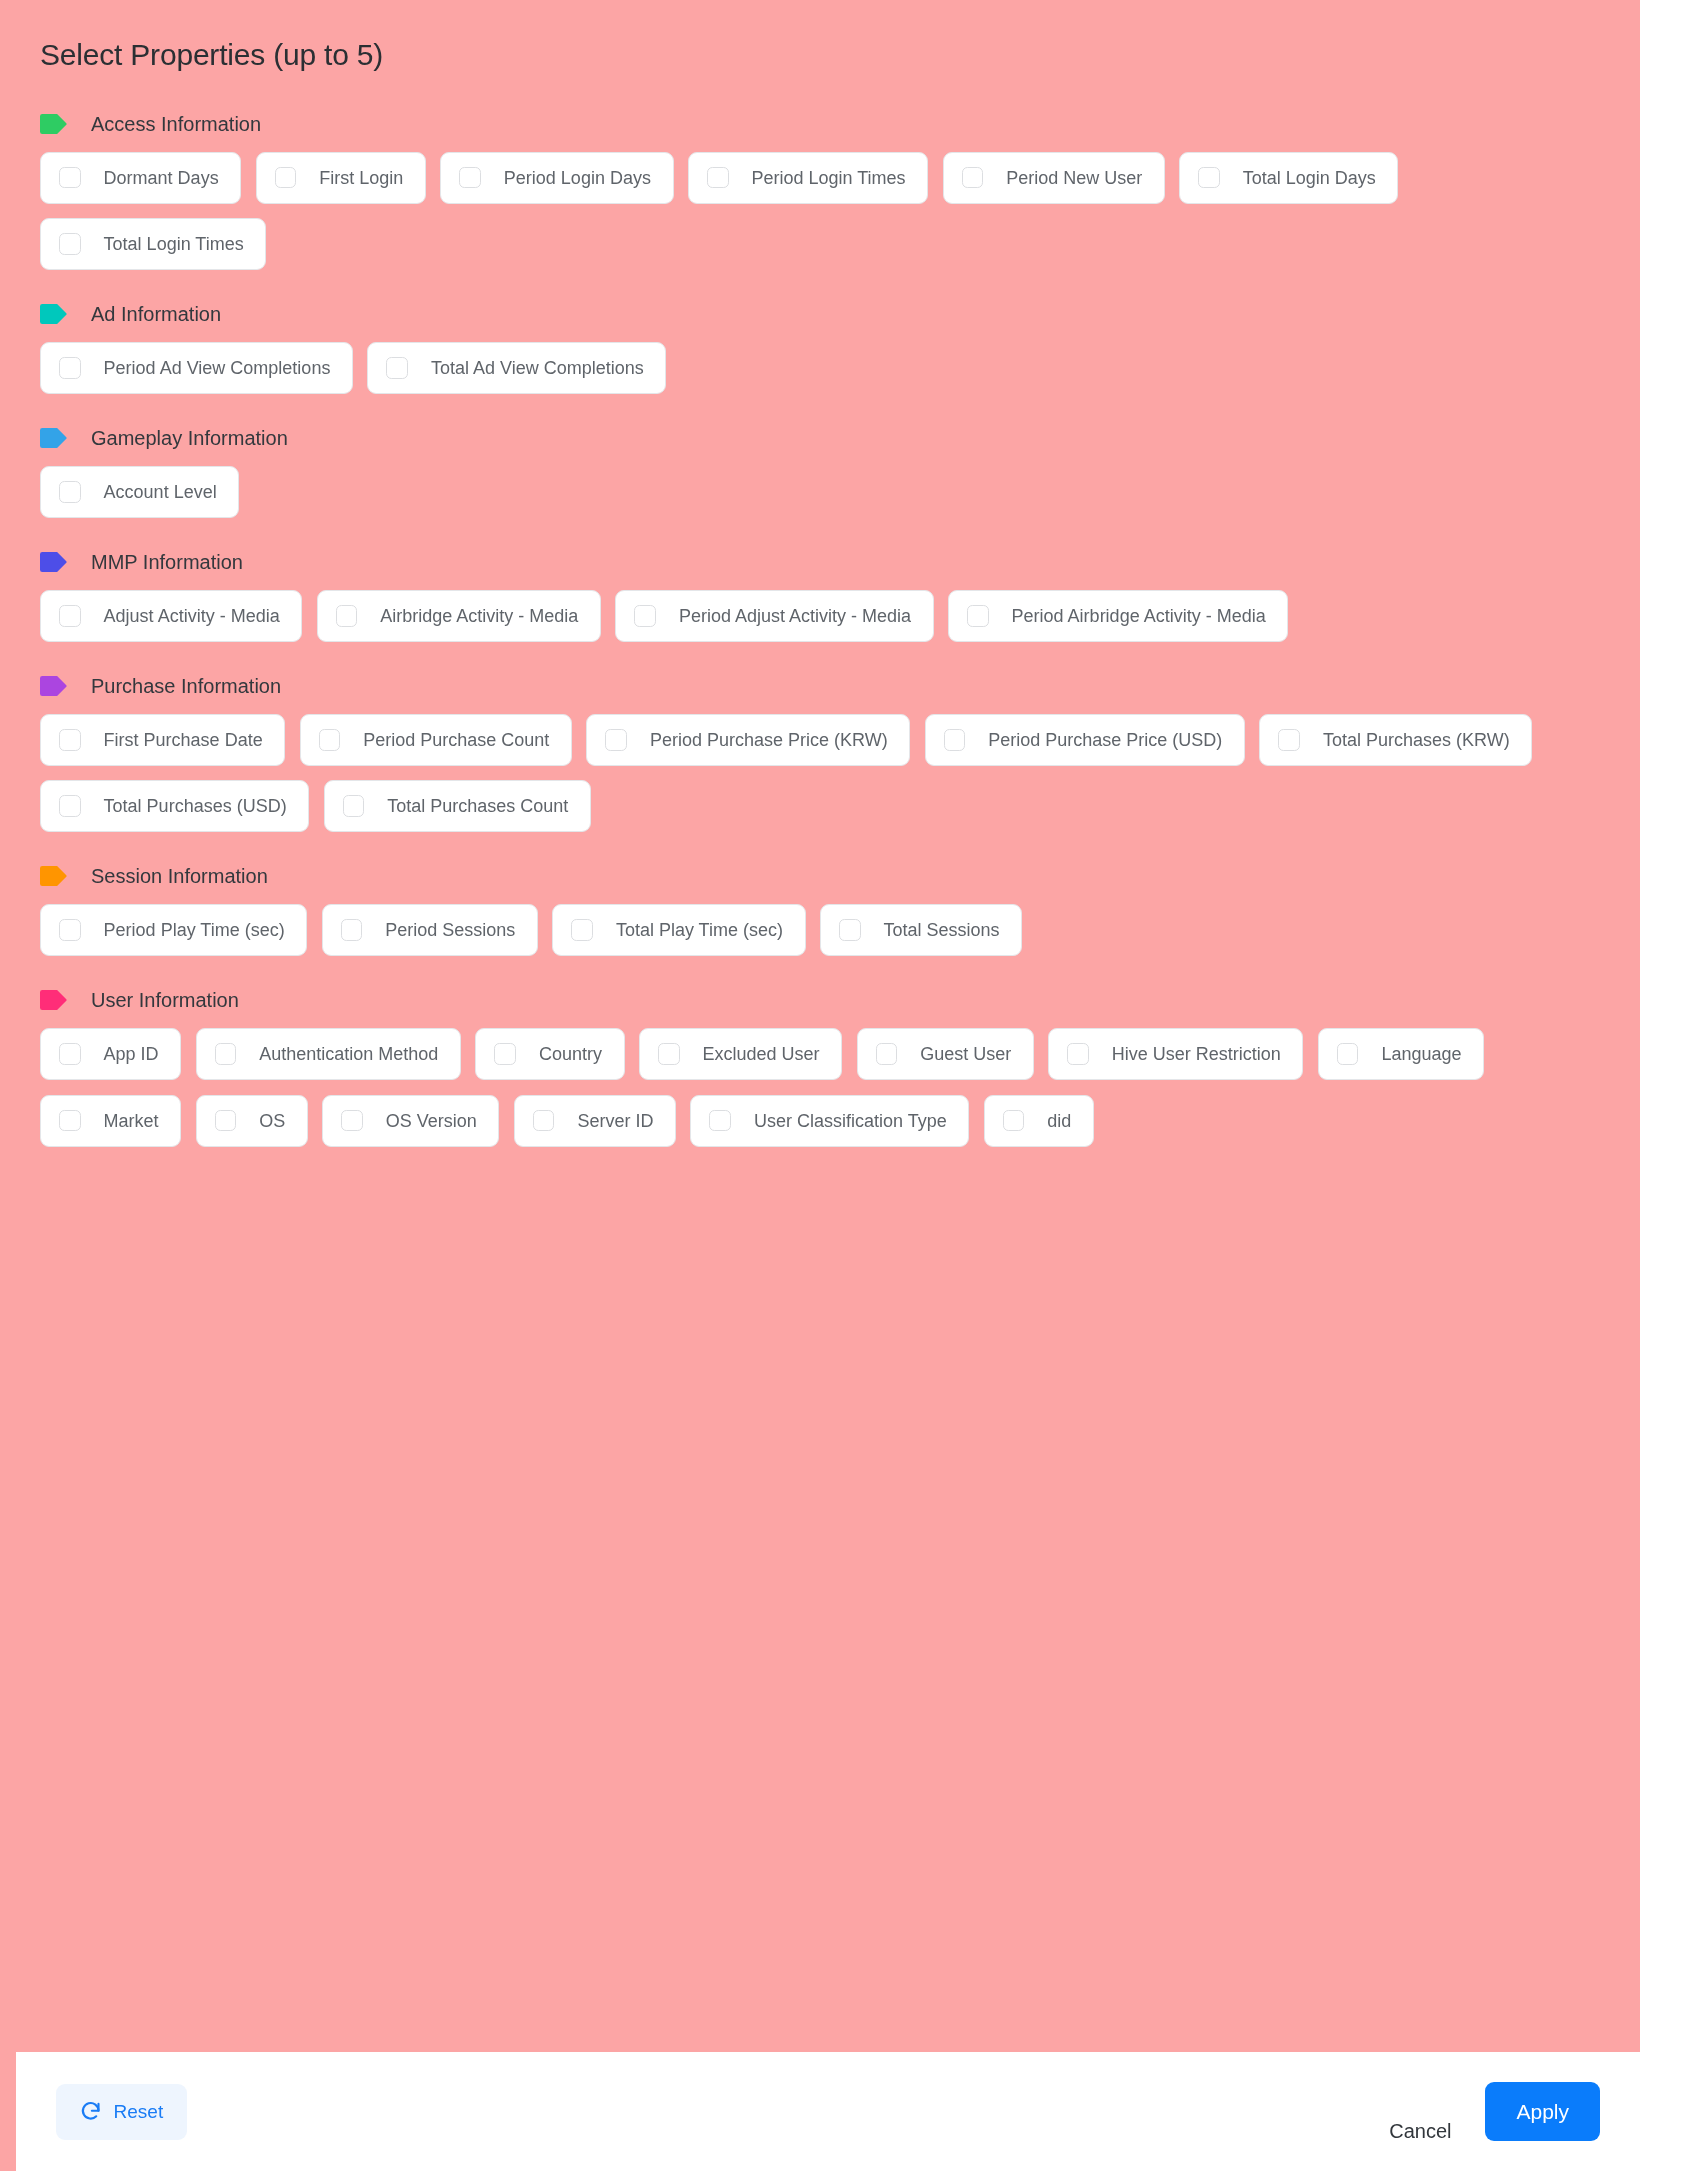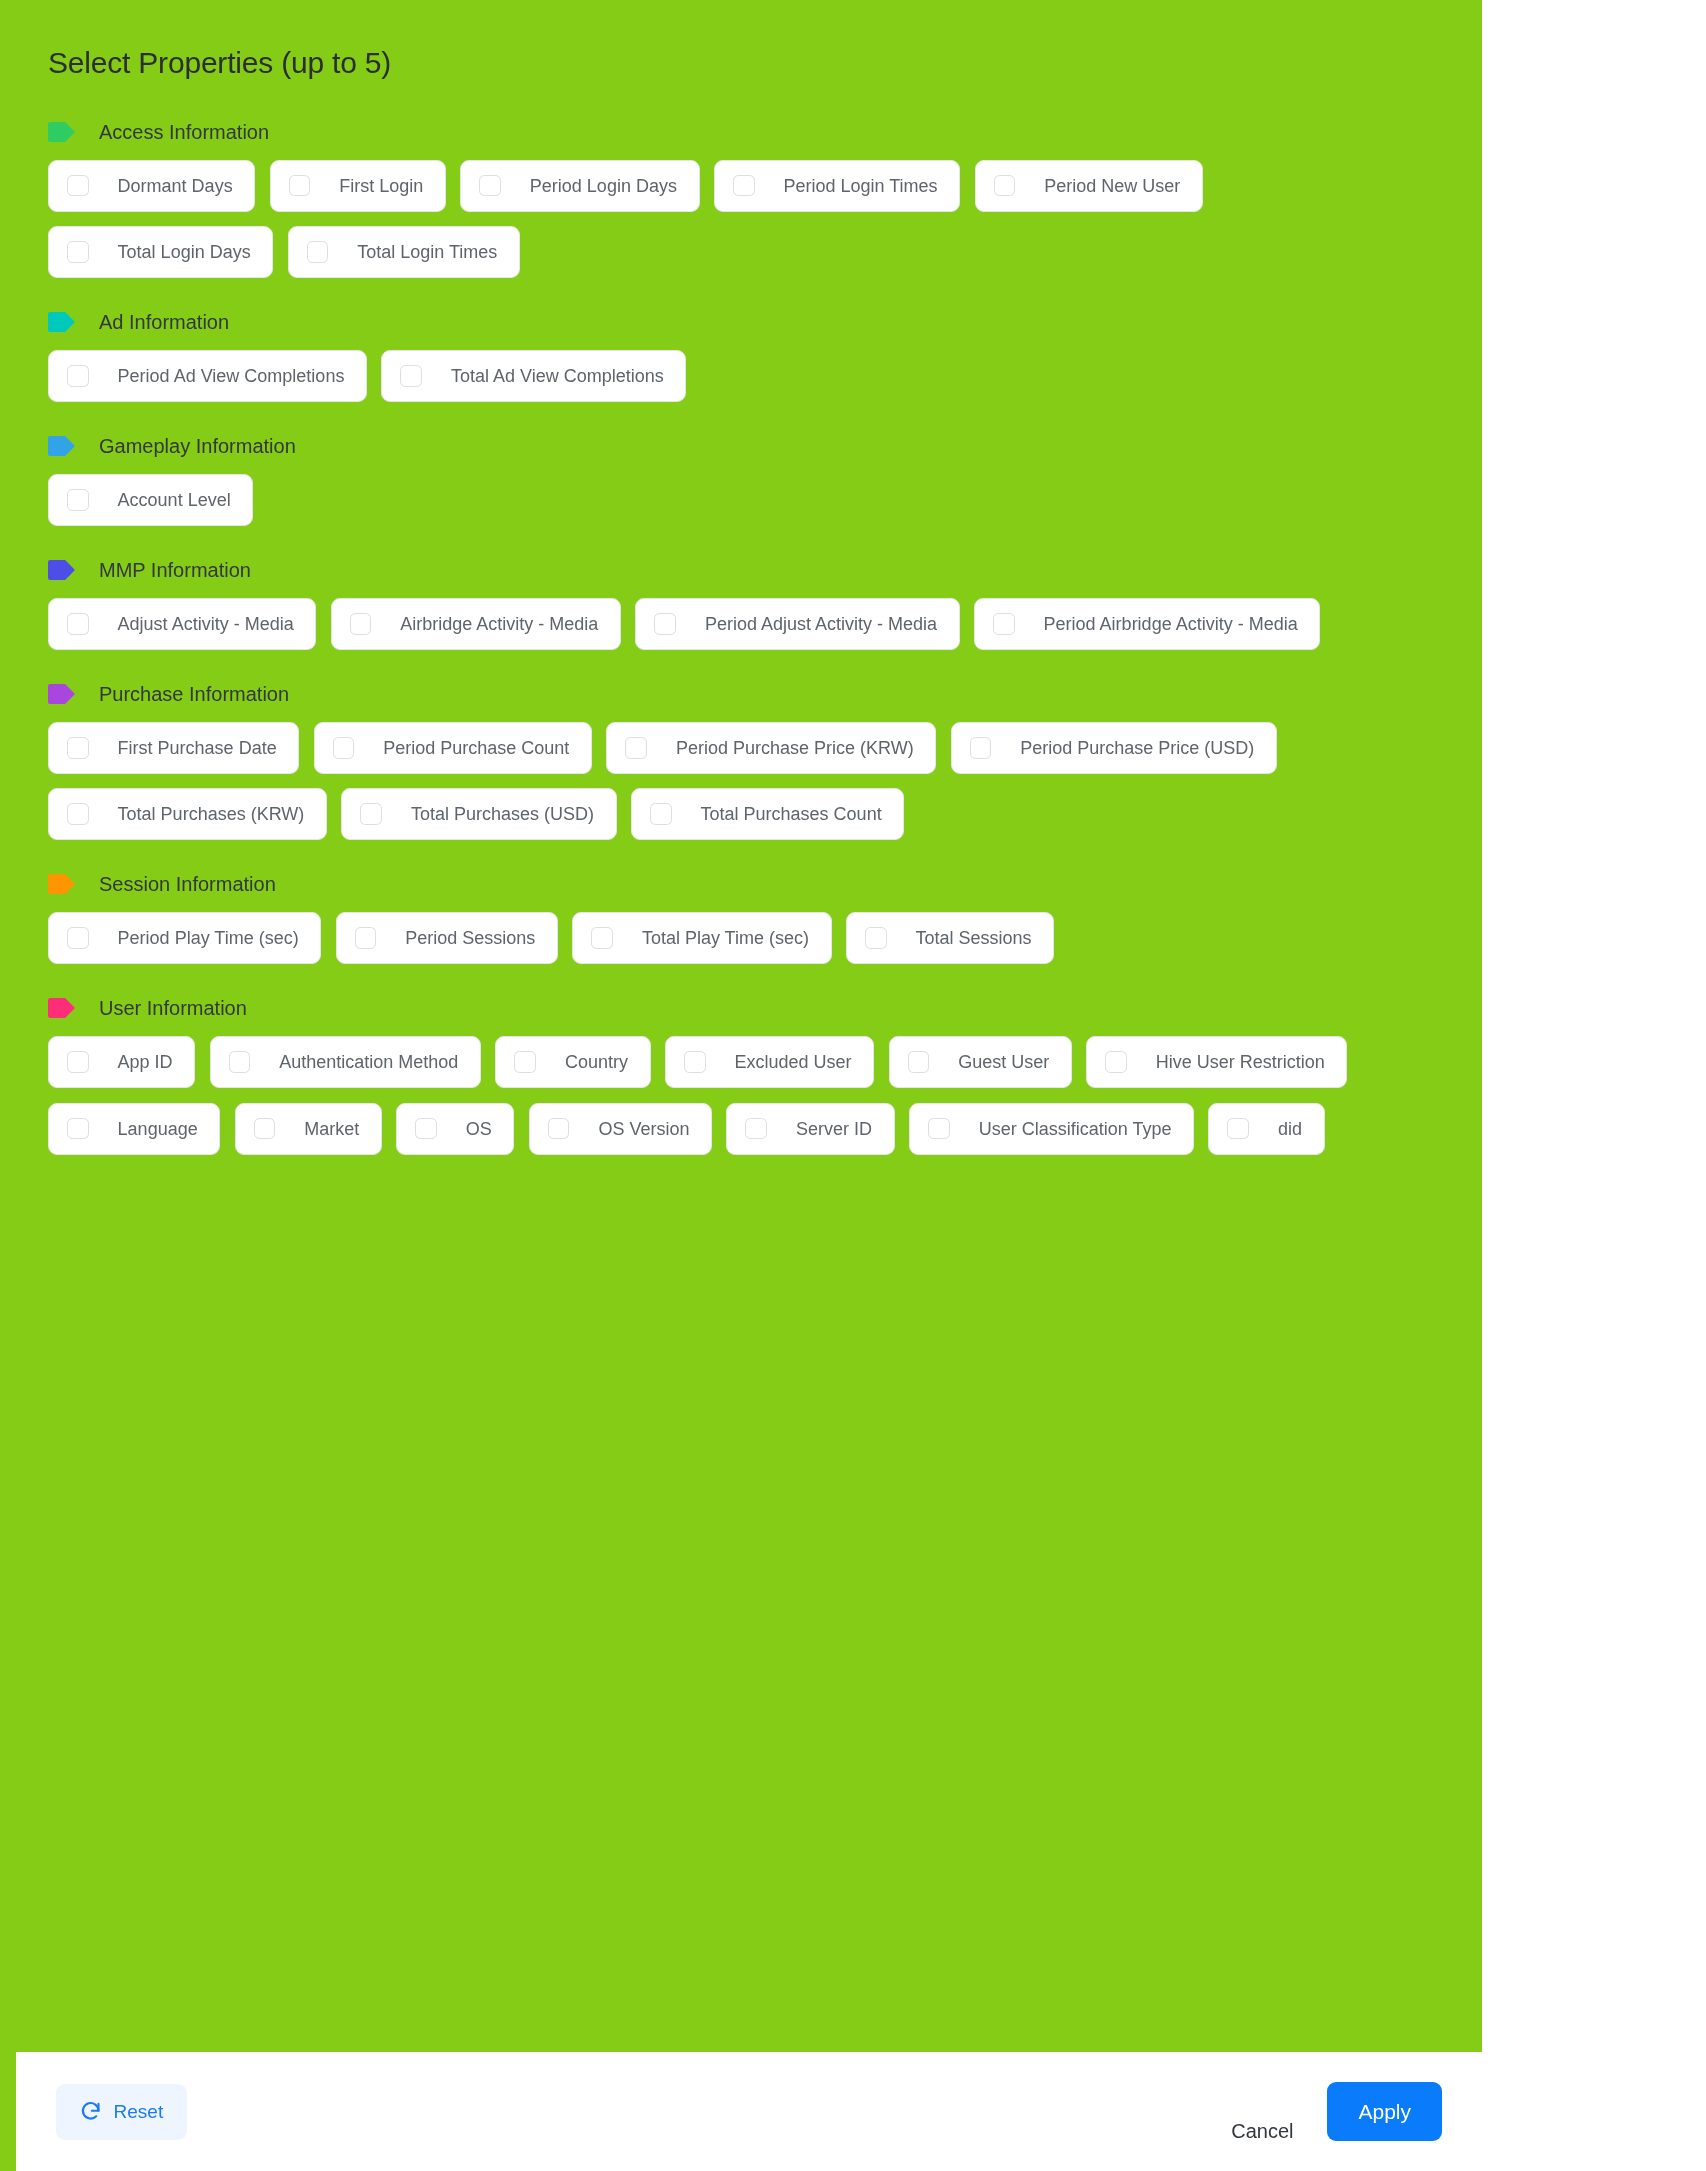--- a/index.html
+++ b/index.html
@@ -6,24 +6,24 @@
   html, body {
     margin: 0; padding: 0;
     background: #ffffff;
     width: 1707px;
     min-height: 2171px;
     font-family: "Liberation Sans", sans-serif;
     -webkit-font-smoothing: antialiased;
   }
   .page {
     position: relative;
-    width: 1482px;
+    width: 1640px;
     min-height: 2171px;
-    background: #84cc16;
-    padding: 8px;
+    background: #fca5a5;
+    padding: 0;
   }
   .content {
     padding: 36px 40px 0 40px;
   }
   .page-title {
     font-size: 30px;
     font-weight: 400;
     color: #2b2f33;
     letter-spacing: -0.2px;
     margin: 0 0 40px 0;
@@ -53,21 +53,21 @@
 
   .chip-wrap {
     display: flex;
     flex-wrap: wrap;
     gap: 14.4px 14.4px;
     max-width: 1584px;
   }
   .chip {
     display: inline-flex;
     align-items: center;
-    gap: 29px;
+    gap: 23px;
     height: 52px;
     padding: 0 21.6px 0 18px;
     border: 0.9px solid #e4e6e9;
     border-radius: 9px;
     background: #ffffff;
     cursor: pointer;
     user-select: none;
   }
   .cbox {
     width: 21.6px; height: 21.6px;

